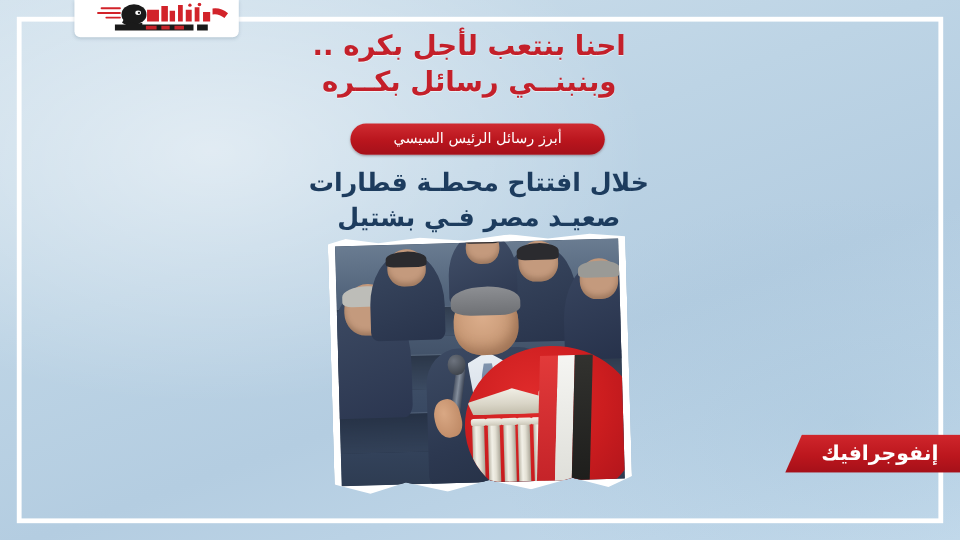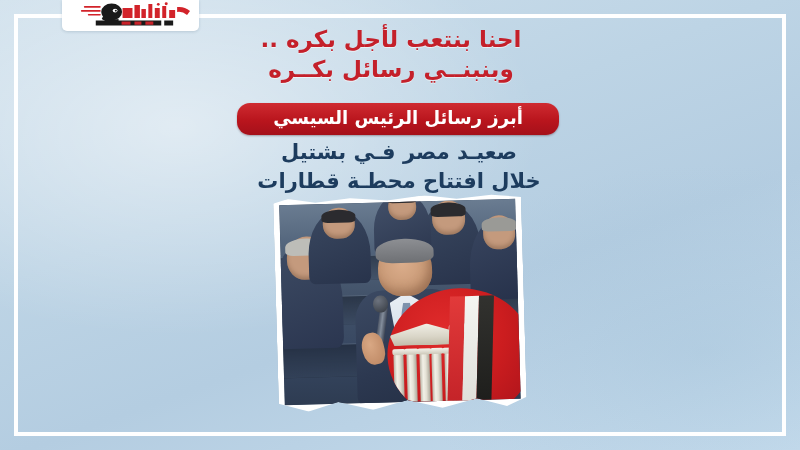--- a/index.html
+++ b/index.html
@@ -85,22 +85,22 @@
     right: 256px;
     top: 103px;
     width: 292px;
     display: flex;
     justify-content: center;
   }
   .pill {
     display: inline-block;
     background: linear-gradient(180deg, #cf2b31 0%, #b9151d 55%, #a5101a 100%);
     color: #ffffff;
-    font-weight: bold;
-    font-size: 18px;
+    font-weight: normal;
+    font-size: 12px;
     line-height: 1;
     padding: 6px 36px 8px;
     border-radius: 13px;
     box-shadow: 0 1px 2px rgba(60,20,25,0.35);
     white-space: nowrap;
     direction: rtl;
   }
 
   
   .subtitle {
@@ -373,22 +373,22 @@
   <div class="headline">
     <span class="hl-line">احنا بنتعب لأجل بكره ..</span>
     <span class="hl-line">وبنبنــي رسائل بكــره</span>
   </div>
 
   <div class="pill-wrap">
     <span class="pill">أبرز رسائل الرئيس السيسي</span>
   </div>
 
   <div class="subtitle">
+    <span class="sub-line">خلال افتتاح محطـة قطارات</span>
     <span class="sub-line">صعيـد مصر فـي بشتيل</span>
-    <span class="sub-line">خلال افتتاح محطـة قطارات</span>
   </div>
 
   <div class="photo-card">
     <div class="photo-inner">
 
       <div class="aud-bg"></div>
 
       <div class="aud-rows">
         <i style="top:26%;height:12%"></i>
         <i style="top:46%;height:14%"></i>
@@ -440,14 +440,17 @@
         <div class="eg-flag">
           <span class="st-red"></span>
           <span class="st-white"></span>
           <span class="st-black"></span>
         </div>
       </div>
 
     </div>
   </div>
 
+  <div class="info-banner">
+    <span>إنفوجرافيك</span>
+  </div>
 
 </div>
 
 </body></html>

